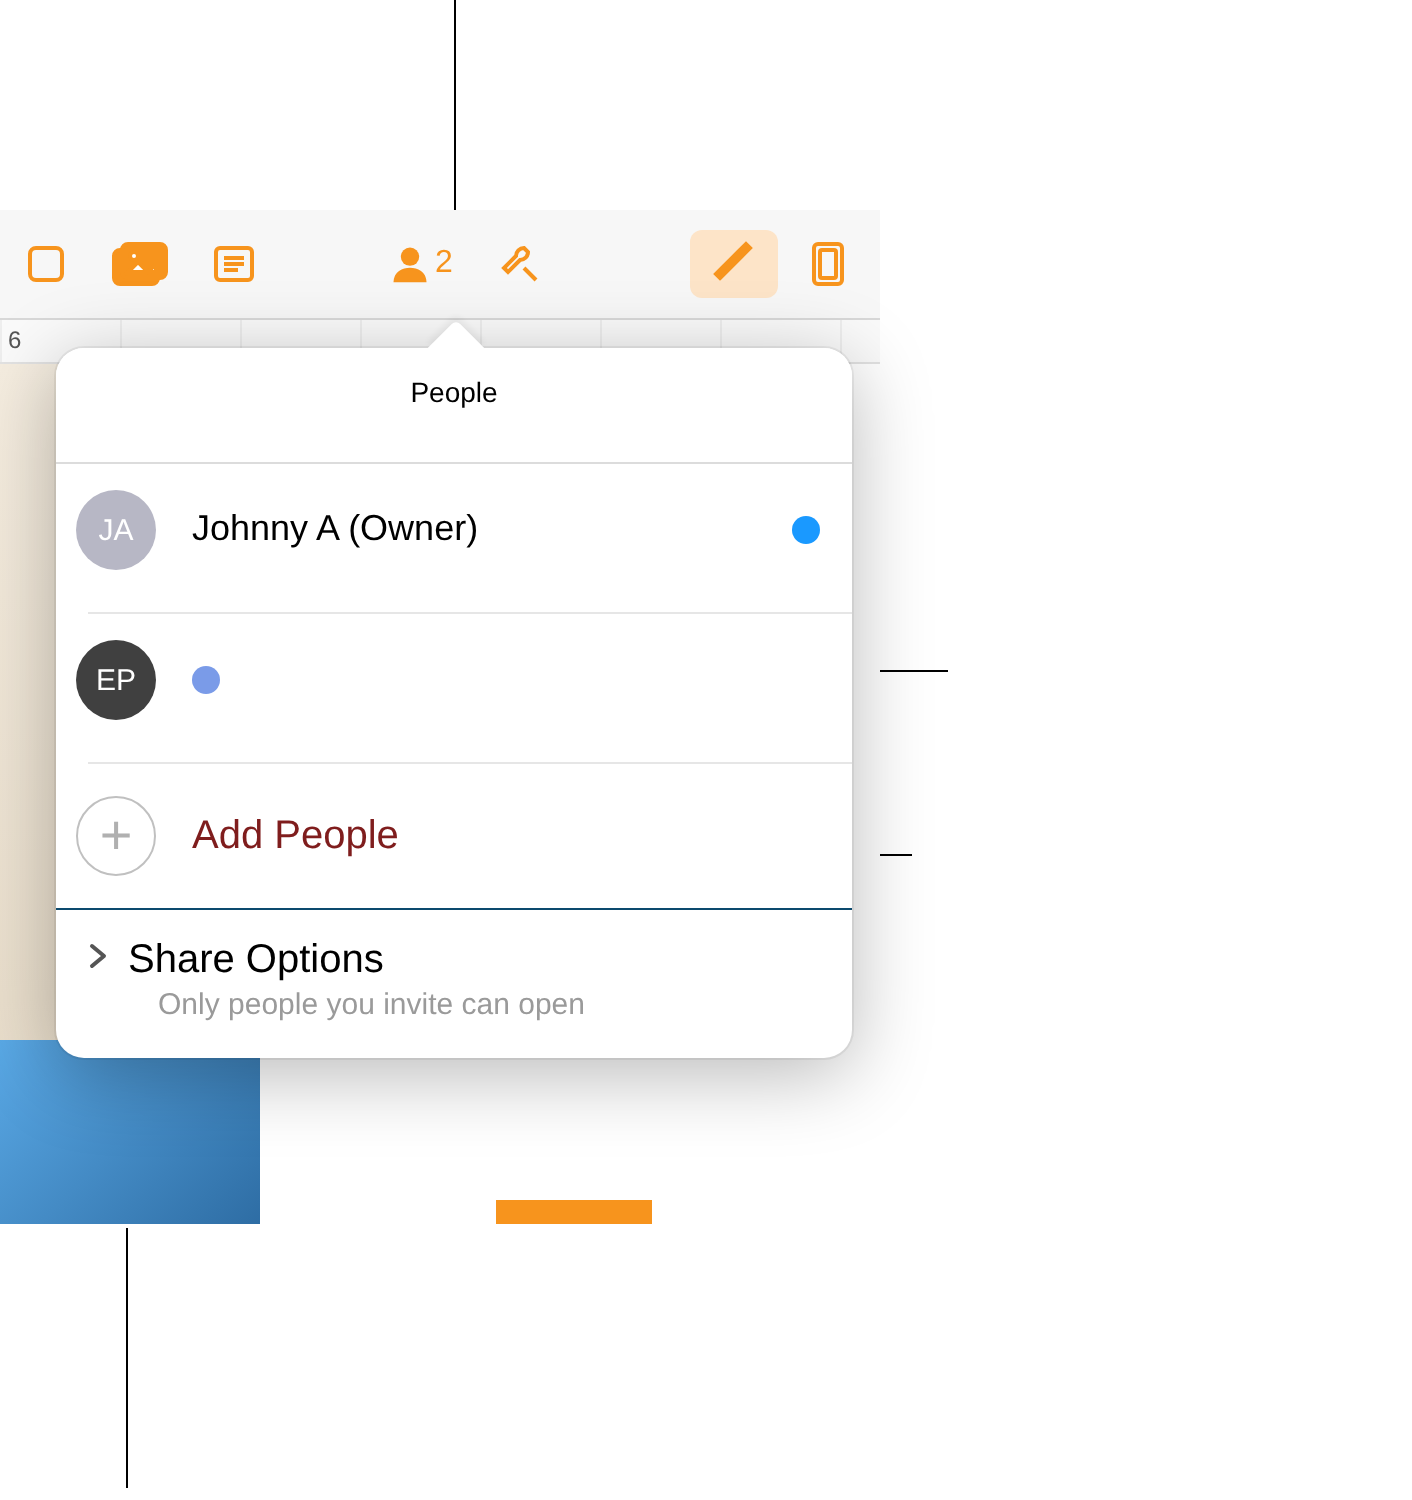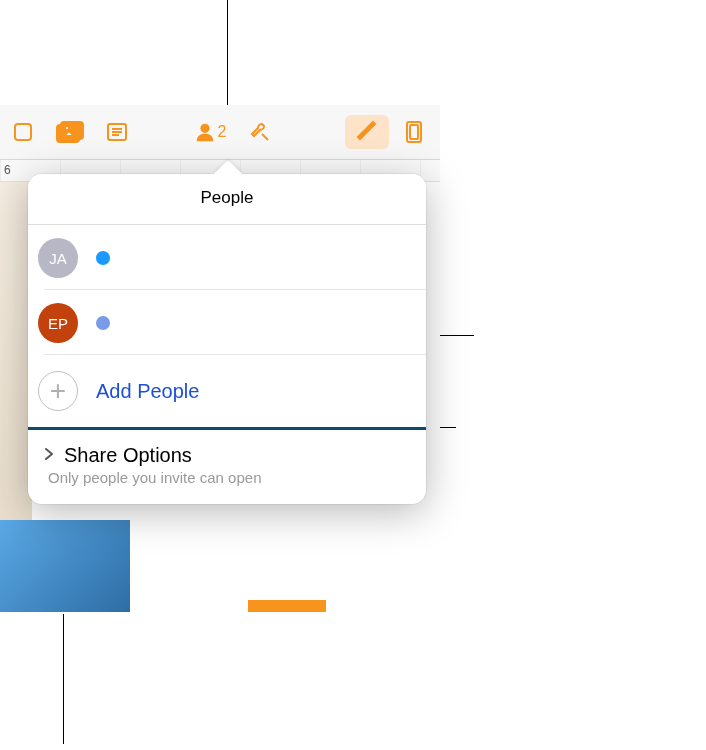--- a/index.html
+++ b/index.html
@@ -132,35 +132,35 @@
     background: #fff;
     transform: rotate(45deg);
     border-top-left-radius: 3px;
     box-shadow: -2px -2px 3px rgba(0,0,0,0.05);
     z-index: 1;
   }
   .popover-header {
     position: relative;
     z-index: 2;
     text-align: center;
-    padding: 14px 0 16px;
-    font-size: 17px;
+    padding: 14px 0 27px;
+    font-size: 14px;
     font-weight: 500;
     border-bottom: 1px solid #dcdcdc;
     background: #fff;
     border-radius: 14px 14px 0 0;
   }
   .people-list {
     padding-left: 16px;
     overflow: hidden;
   }
   .person-row {
     display: flex;
     align-items: center;
-    padding: 13px 16px 11px 0;
+    padding: 13px 16px 21px 0;
     border-bottom: 1px solid #e6e6e6;
     cursor: pointer;
   }
   .person-row:last-of-type { border-bottom: none; }
   .avatar {
     width: 40px;
     height: 40px;
     border-radius: 50%;
     display: flex;
     align-items: center;
@@ -213,25 +213,25 @@
     color: #b0b0b0;
     font-size: 28px;
     font-weight: 300;
     margin-right: 18px;
     margin-left: -6px;
     flex-shrink: 0;
     line-height: 1;
   }
   .add-label {
     font-size: 20px;
-    color: #1d4ed8;
+    color: #7f1d1d;
   }
 
   .share-section {
-    border-top: 3px solid #0c4a6e;
+    border-top: 1px solid #0c4a6e;
     padding: 14px 24px 18px 16px;
     cursor: pointer;
     border-radius: 0 0 14px 14px;
   }
   .share-head {
     display: flex;
     align-items: center;
     gap: 6px;
   }
   .share-chevron {
@@ -239,21 +239,21 @@
     color: #555;
     width: 14px;
   }
   .share-title {
     font-size: 20px;
     color: #000;
   }
   .share-sub {
     font-size: 15px;
     color: #9a9a9a;
-    margin-left: 4px;
+    margin-left: 35px;
     margin-top: 2px;
   }
 </style>
 </head>
 <body>
 
 <div class="callout-line" style="left:227px; top:0; width:1px; height:108px;"></div>
 <div class="callout-line" style="left:404px; top:335px; width:70px; height:1px;"></div>
 <div class="callout-line" style="left:166px; top:427px; width:290px; height:1px;"></div>
 <div class="callout-line" style="left:63px; top:614px; width:1px; height:130px;"></div>
@@ -317,25 +317,28 @@
 <div class="orange-tab"></div>
 
 <div class="popover">
   <div class="popover-arrow"></div>
   <div class="popover-header">People</div>
 
   <div class="people-list">
 
     <div class="person-row">
       <div class="avatar" style="background:#b7b7c5">JA</div>
+      <div class="person-text">
+        <div class="person-name">Johnny A (Owner)</div>
+      </div>
       <div class="status-dot" style="background:#1a99ff"></div>
     </div>
 
     <div class="person-row">
-      <div class="avatar" style="background:#c2410c">EP</div>
+      <div class="avatar" style="background:#404040">EP</div>
       <div class="status-dot" style="background:#7a9be8"></div>
     </div>
 
 
     <div class="add-row">
       <div class="add-circle">+</div>
       <div class="add-label">Add People</div>
     </div>
   </div>
 

